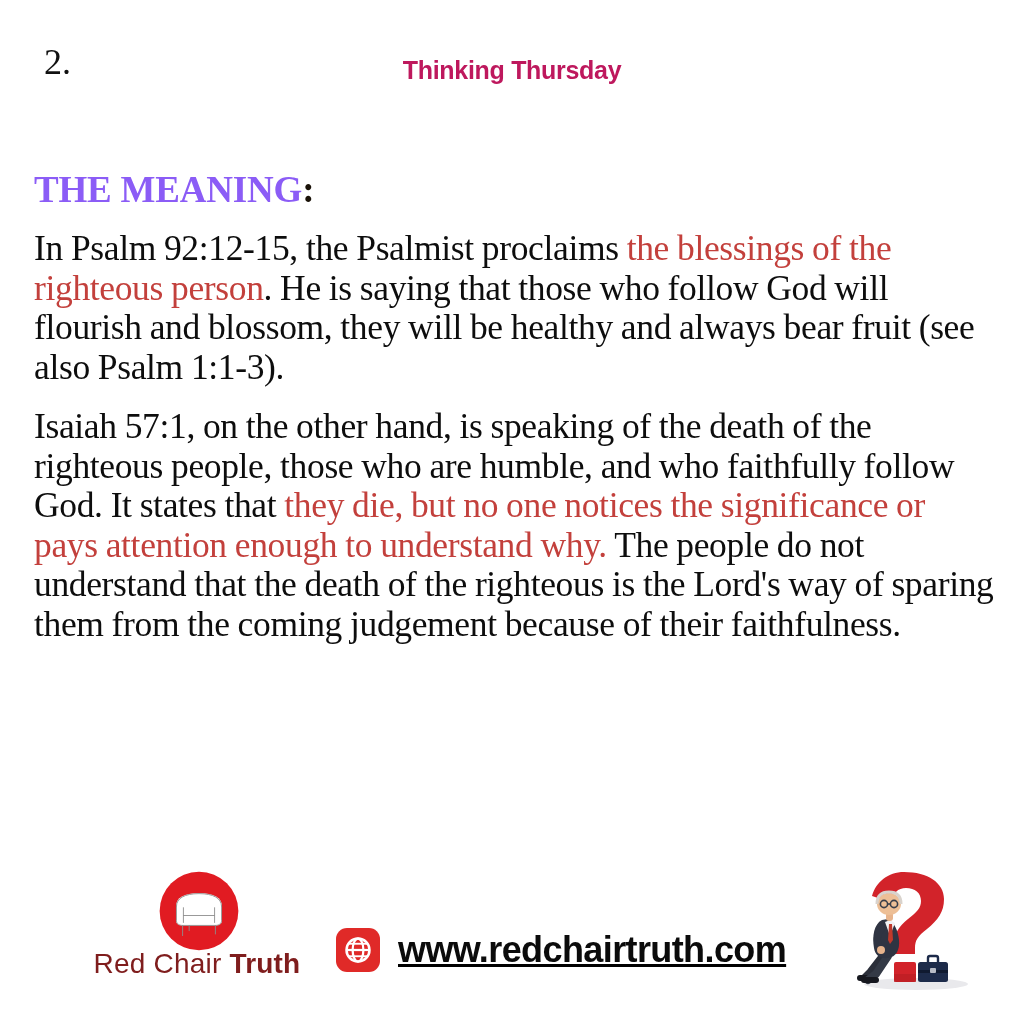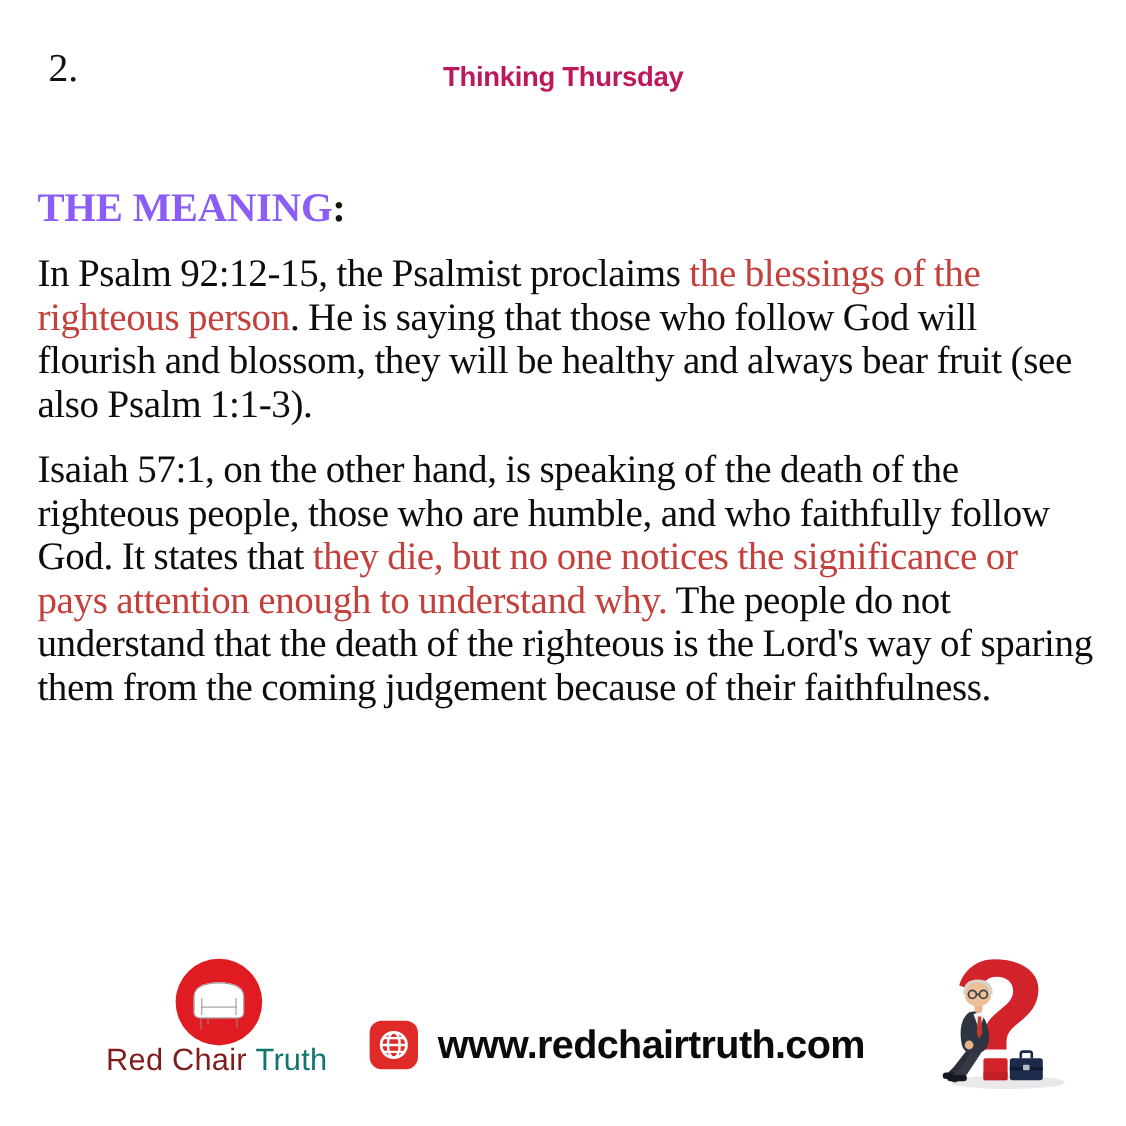--- a/index.html
+++ b/index.html
@@ -124,30 +124,31 @@
     left: 0;
     top: 78px;
     width: 270px;
     text-align: center;
     font-family: "Liberation Sans", sans-serif;
     font-size: 28px;
     letter-spacing: 0.2px;
     white-space: nowrap;
   }
   .brand-word .w1 { color: #7f1d1d; }
-  .brand-word .w2 { color: #0f766e; }
+  .brand-word .w2 { color: #7f1d1d; font-weight: bold; }
 
   
   .site {
     position: absolute;
     left: 336px;
     bottom: 52px;
     display: flex;
     align-items: center;
     gap: 18px;
+    text-decoration: underline;
   }
   .globe-badge {
     width: 44px;
     height: 44px;
     border-radius: 11px;
     background: #e02a28;
     display: flex;
     align-items: center;
     justify-content: center;
     flex: 0 0 auto;

